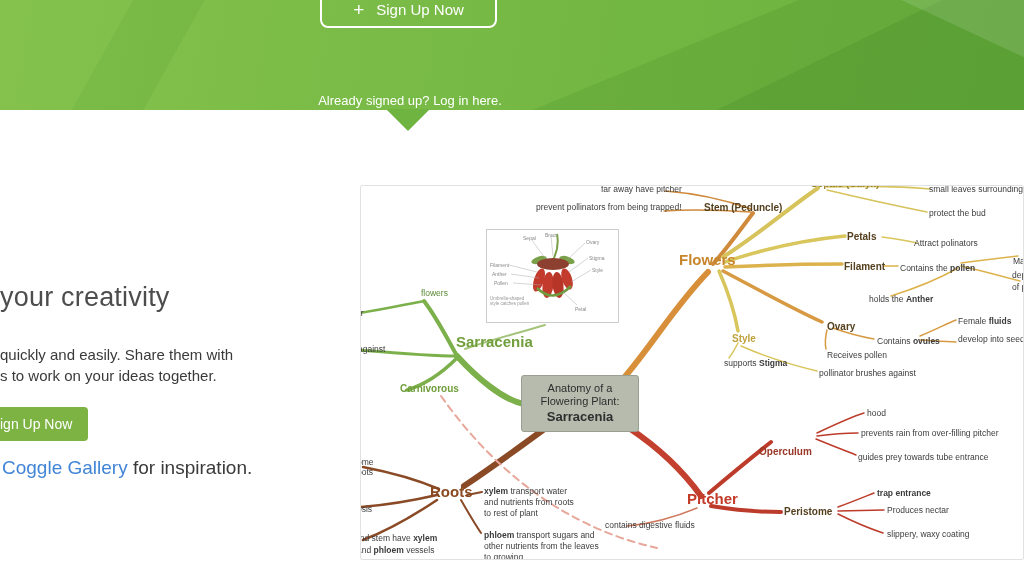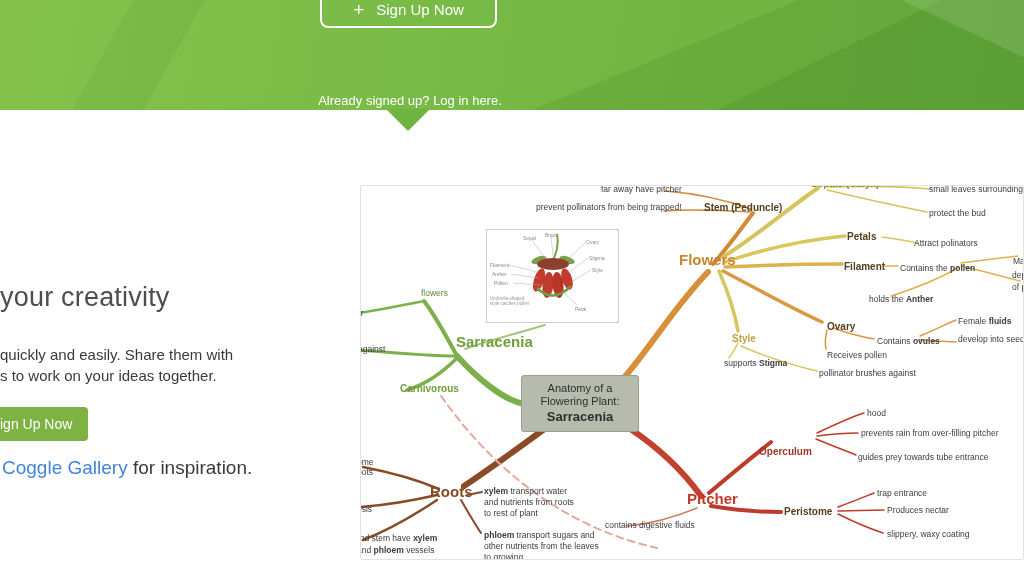--- a/index.html
+++ b/index.html
@@ -186,21 +186,21 @@
         <div class="mm-label big c-brown" style="left: 69px; top: 296px;"><span>Roots</span></div>
         <div class="mm-label wrap95" style="left: 123px; top: 300px;"><span class="b">xylem</span><span> transport water and nutrients from roots to rest of plant</span></div>
         <div class="mm-label wrap120" style="left: 123px; top: 344px;"><span class="b">phloem</span><span> transport sugars and other nutrients from the leaves to growing</span></div>
         <div class="mm-label" style="left: 244px; top: 334px;"><span>contains digestive fluids</span></div>
         <div class="mm-label big c-red" style="left: 326px; top: 303px;"><span>Pitcher</span></div>
         <div class="mm-label sub c-darkred" style="left: 398px; top: 242px; margin-top: 17px;"><span>Operculum</span></div>
         <div class="mm-label" style="left: 506px; top: 222px;"><span>hood</span></div>
         <div class="mm-label" style="left: 500px; top: 242px;"><span>prevents rain from over-filling pitcher</span></div>
         <div class="mm-label" style="left: 497px; top: 266px;"><span>guides prey towards tube entrance</span></div>
         <div class="mm-label sub c-darkbrown" style="left: 423px; top: 319px;"><span>Peristome</span></div>
-        <div class="mm-label" style="left: 516px; top: 302px;"><span>trap entrance</span></div>
+        <div class="mm-label" style="left: 516px; top: 302px; font-weight: bold;"><span>trap entrance</span></div>
         <div class="mm-label" style="left: 526px; top: 319px;"><span>Produces nectar</span></div>
         <div class="mm-label" style="left: 526px; top: 343px;"><span>slippery, waxy coating</span></div>
         <div class="mm-label" style="left: -4px; top: 271px;"><span>ome</span></div>
         <div class="mm-label" style="left: -4px; top: 281px;"><span>oots</span></div>
         <div class="mm-label" style="left: -4px; top: 318px;"><span>osis</span></div>
         <div class="mm-label" style="left: -6px; top: 347px;"><span>and stem have </span><span class="b">xylem</span></div>
         <div class="mm-label" style="left: -4px; top: 359px;"><span>and </span><span class="b">phloem</span><span> vessels</span></div>
       </div>
 
     <div class="mm-center">

